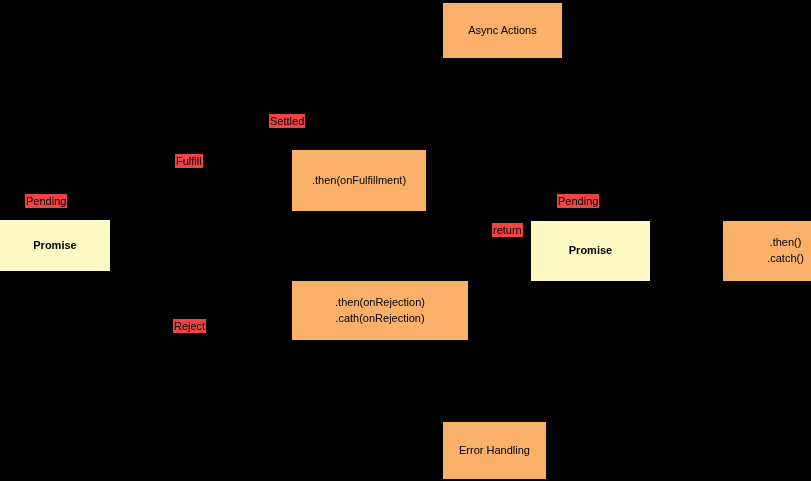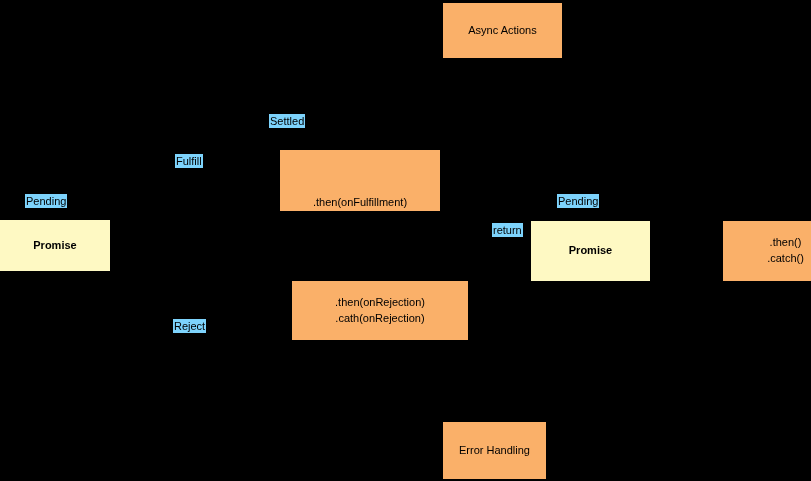--- a/index.html
+++ b/index.html
@@ -33,42 +33,42 @@
   .node .node-line {
     display: block;
     white-space: nowrap;
   }
   .node.bold .node-line {
     font-weight: bold;
     font-size: 11px;
   }
   .edge-label {
     position: absolute;
-    background: #7dd3fc;
+    background: #ef4444;
     color: #000000;
     font-size: 11px;
     line-height: 14px;
     font-family: "Liberation Sans", sans-serif;
     padding: 0px 1px;
     white-space: nowrap;
     box-sizing: border-box;
   }
 </style>
 </head>
 <body>
 
 <div id="canvas">
 
 <div class="node orange" style="left: 411px; top: 3px; width: 119px; height: 55px;">
       <span class="node-line">Async Actions</span>
     </div>
     <div class="node blue bold" style="left: 0px; top: 220px; width: 110px; height: 51px;">
       <span class="node-line">Promise</span>
     </div>
-    <div class="node orange" style="left: 248px; top: 150px; width: 160px; height: 61px; justify-content: flex-end;">
+    <div class="node orange" style="left: 260px; top: 150px; width: 134px; height: 61px;">
       <span class="node-line">.then(onFulfillment)</span>
     </div>
     <div class="node orange" style="left: 260px; top: 281px; width: 176px; height: 59px;">
       <span class="node-line">.then(onRejection)</span>
       <span class="node-line">.cath(onRejection)</span>
     </div>
     <div class="node blue bold" style="left: 531px; top: 221px; width: 119px; height: 60px;">
       <span class="node-line">Promise</span>
     </div>
     <div class="node orange" style="left: 691px; top: 221px; width: 117px; height: 60px; padding-left: 8px;">

